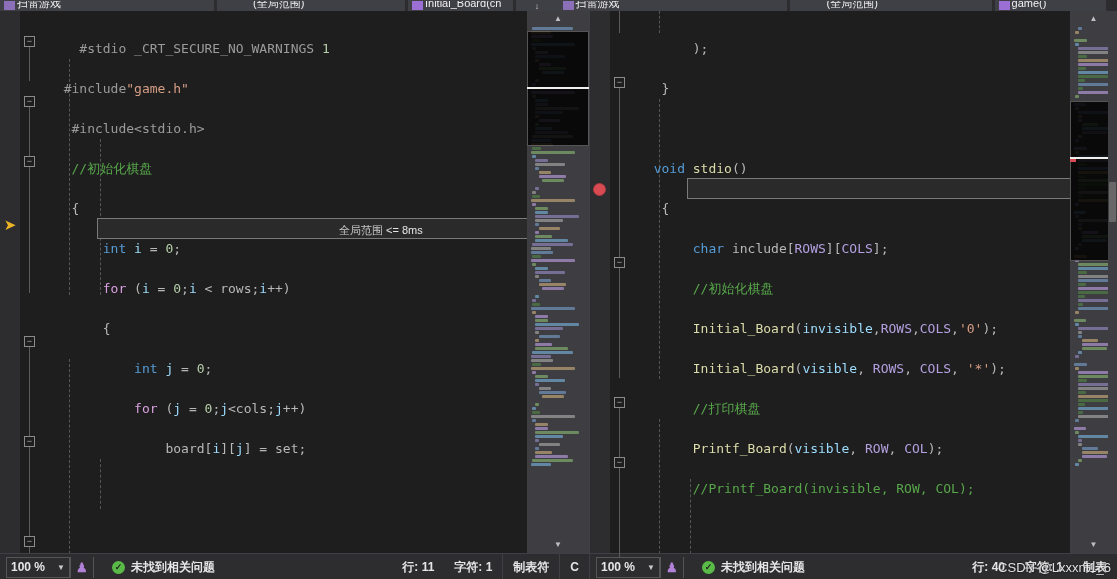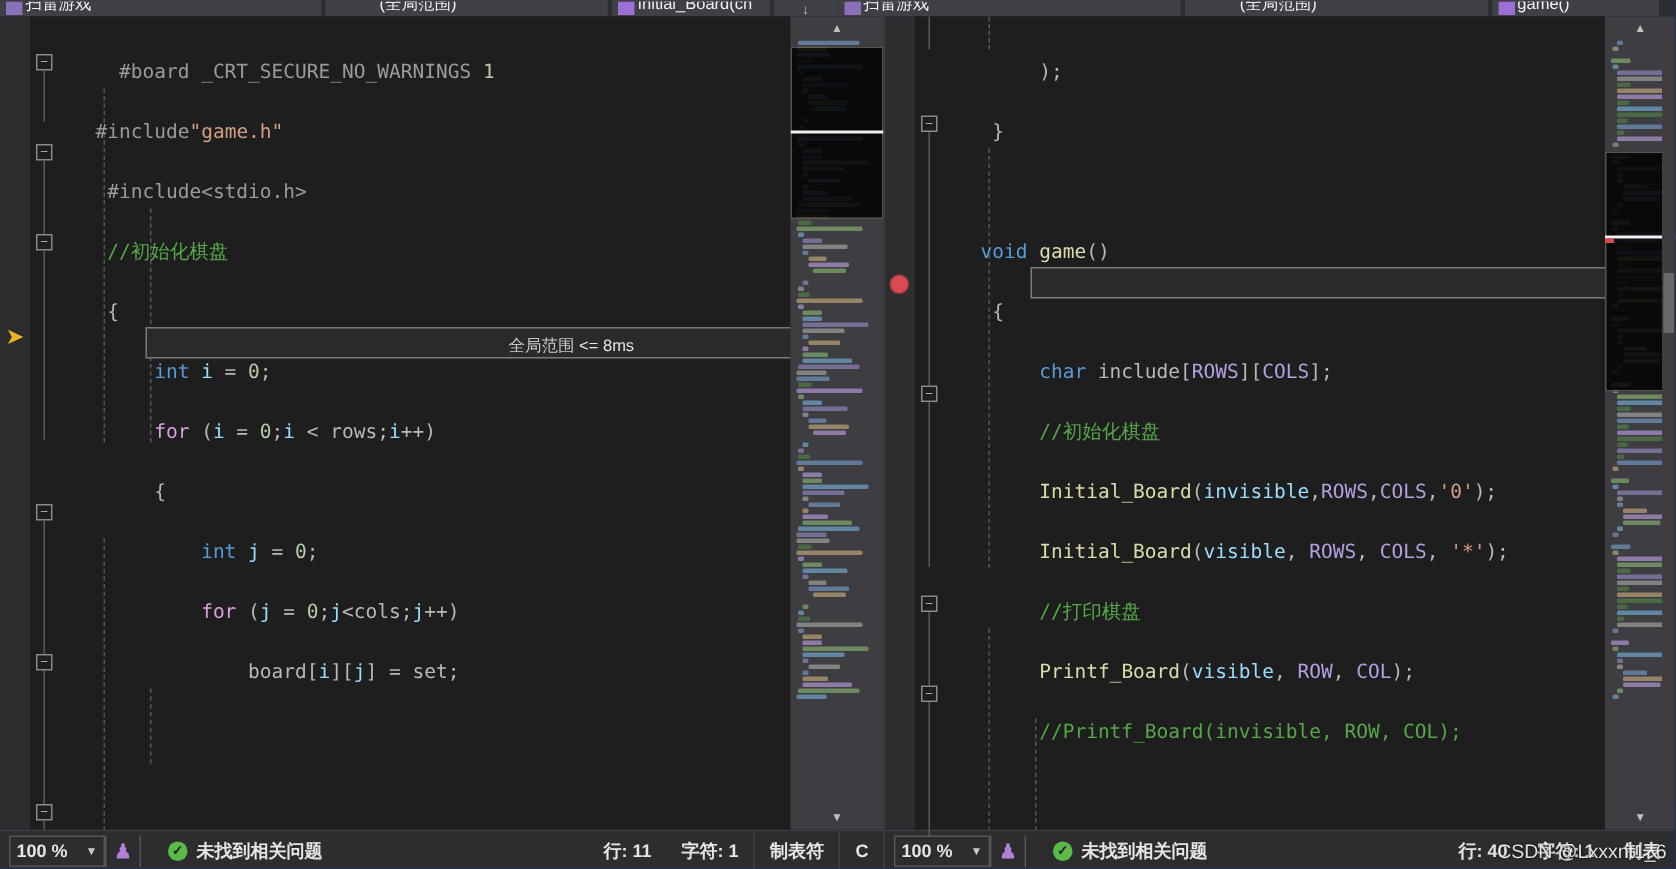--- a/index.html
+++ b/index.html
@@ -1,19 +1,19 @@
 <!DOCTYPE html>
 <html><head>
 <meta charset="utf-8">
 <style>
   html,body{margin:0;padding:0;background:#1e1e1e;}
   body{width:1117px;height:579px;overflow:hidden;font-family:"Liberation Sans",sans-serif;}
   *{box-sizing:border-box;}
 
-  .app{position:relative;width:1117px;height:579px;background:#1d4ed8;display:flex;flex-direction:column;}
+  .app{position:relative;width:1117px;height:579px;background:#ec4899;display:flex;flex-direction:column;}
 
   
   .navstrip{height:11px;display:flex;background:#2d2d30;flex:0 0 11px;overflow:hidden;}
   .navhalf{width:50%;display:flex;height:11px;position:relative;}
   .navcombo{height:11px;background:#3f3f46;border:1px solid #3f3f46;display:flex;align-items:flex-end;
             color:#f1f1f1;font-size:11px;white-space:nowrap;overflow:hidden;padding-left:3px;line-height:11px;}
   .navcombo.c1{width:41%;}
   .navcombo.c2{width:36%;margin-left:3px;}
   .navcombo.c3{width:20%;margin-left:3px;}
   .navicon{display:inline-block;width:11px;height:9px;margin-right:2px;flex:0 0 11px;}
@@ -154,21 +154,21 @@
         <div class="codearea">
 
           <div class="guide" style="left:27px;top:48px;height:236px;"></div>
           <div class="guide" style="left:58px;top:128px;height:156px;"></div>
           <div class="guide" style="left:27px;top:348px;height:210px;"></div>
           <div class="guide" style="left:58px;top:448px;height:50px;"></div>
 
           <div class="hl" style="left:55px;top:207px;width:432px;height:21px;"></div>
 
           <div class="code" style="left:6px;top:8px;">
-<div class="ln"><span class="pp">    #board _CRT_SECURE_NO_WARNINGS </span><span class="num">1</span></div>
+<div class="ln"><span class="pp">    #stdio _CRT_SECURE_NO_WARNINGS </span><span class="num">1</span></div>
 <div class="ln"><span class="pp">  #include</span><span class="str">"game.h"</span></div>
 <div class="ln"><span class="pp">   #include&lt;stdio.h&gt;</span></div>
 <div class="ln"><span class="cmt">   //初始化棋盘</span></div>
 <div class="ln"><span class="def">   {</span></div>
 <div class="ln"><span class="kw">       int </span><span class="id">i</span><span class="def"> = </span><span class="num">0</span><span class="def">;</span></div>
 <div class="ln"><span class="ctl">       for </span><span class="def">(</span><span class="id">i</span><span class="def"> = </span><span class="num">0</span><span class="def">;</span><span class="id">i</span><span class="def"> &lt; rows;</span><span class="id">i</span><span class="def">++)</span></div>
 <div class="ln"><span class="def">       {</span></div>
 <div class="ln"><span class="kw">           int </span><span class="id">j</span><span class="def"> = </span><span class="num">0</span><span class="def">;</span></div>
 <div class="ln"><span class="ctl">           for </span><span class="def">(</span><span class="id">j</span><span class="def"> = </span><span class="num">0</span><span class="def">;</span><span class="id">j</span><span class="def">&lt;cols;</span><span class="id">j</span><span class="def">++)</span></div>
 <div class="ln"><span class="def">               board[</span><span class="id">i</span><span class="def">][</span><span class="id">j</span><span class="def">] = set;</span></div>
@@ -340,21 +340,21 @@
           <div class="guide" style="left:27px;top:88px;height:280px;"></div>
           <div class="guide" style="left:27px;top:408px;height:140px;"></div>
           <div class="guide" style="left:58px;top:468px;height:80px;"></div>
 
           <div class="hl" style="left:55px;top:167px;width:426px;height:21px;"></div>
 
           <div class="code" style="left:6px;top:8px;">
 <div class="ln"><span class="def">       );</span></div>
 <div class="ln"><span class="def">   }</span></div>
 <div class="ln"> </div>
-<div class="ln"><span class="kw">  void </span><span class="fn">game</span><span class="def">()</span></div>
+<div class="ln"><span class="kw">  void </span><span class="fn">stdio</span><span class="def">()</span></div>
 <div class="ln"><span class="def">   {</span></div>
 <div class="ln"><span class="kw">       char </span><span class="def">include[</span><span class="mv">ROWS</span><span class="def">][</span><span class="mv">COLS</span><span class="def">];</span></div>
 <div class="ln"><span class="cmt">       //初始化棋盘</span></div>
 <div class="ln"><span class="def">       </span><span class="fn">Initial_Board</span><span class="def">(</span><span class="id">invisible</span><span class="def">,</span><span class="mv">ROWS</span><span class="def">,</span><span class="mv">COLS</span><span class="def">,</span><span class="str">'0'</span><span class="def">);</span></div>
 <div class="ln"><span class="def">       </span><span class="fn">Initial_Board</span><span class="def">(</span><span class="id">visible</span><span class="def">, </span><span class="mv">ROWS</span><span class="def">, </span><span class="mv">COLS</span><span class="def">, </span><span class="str">'*'</span><span class="def">);</span></div>
 <div class="ln"><span class="cmt">       //打印棋盘</span></div>
 <div class="ln"><span class="def">       </span><span class="fn">Printf_Board</span><span class="def">(</span><span class="id">visible</span><span class="def">, </span><span class="mv">ROW</span><span class="def">, </span><span class="mv">COL</span><span class="def">);</span></div>
 <div class="ln"><span class="cmt">       //Printf_Board(invisible, ROW, COL);</span></div>
 
 

